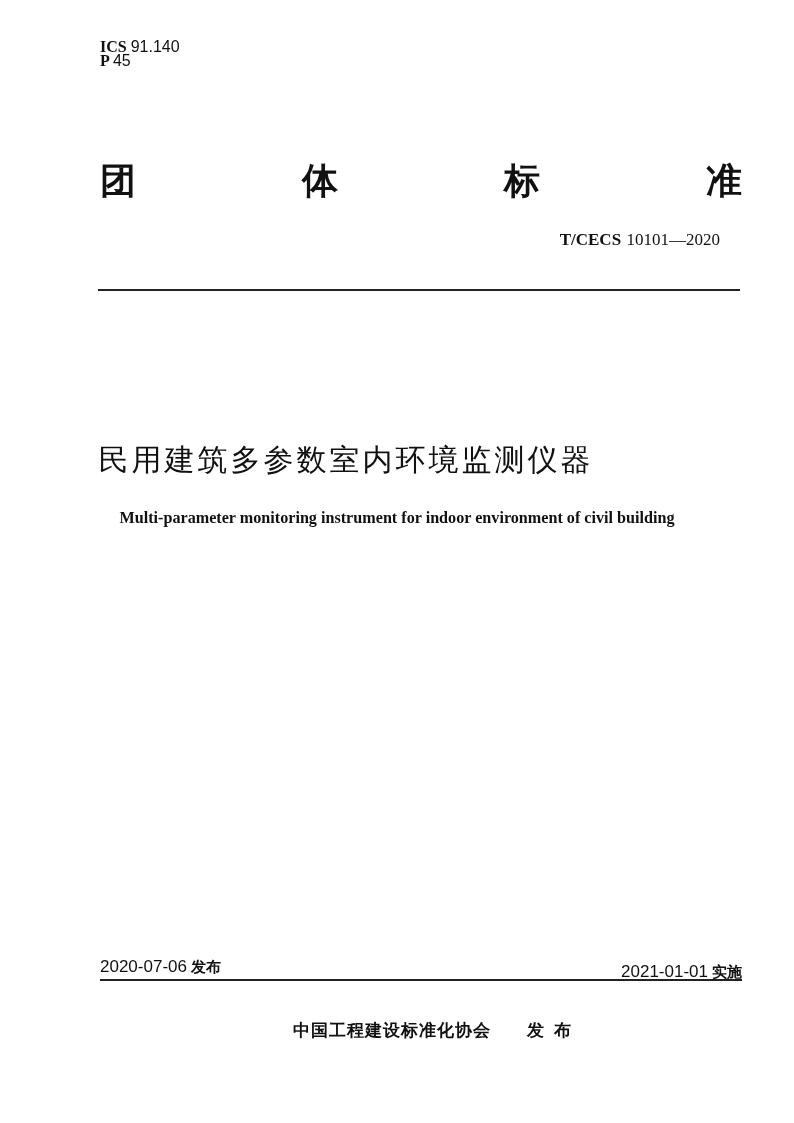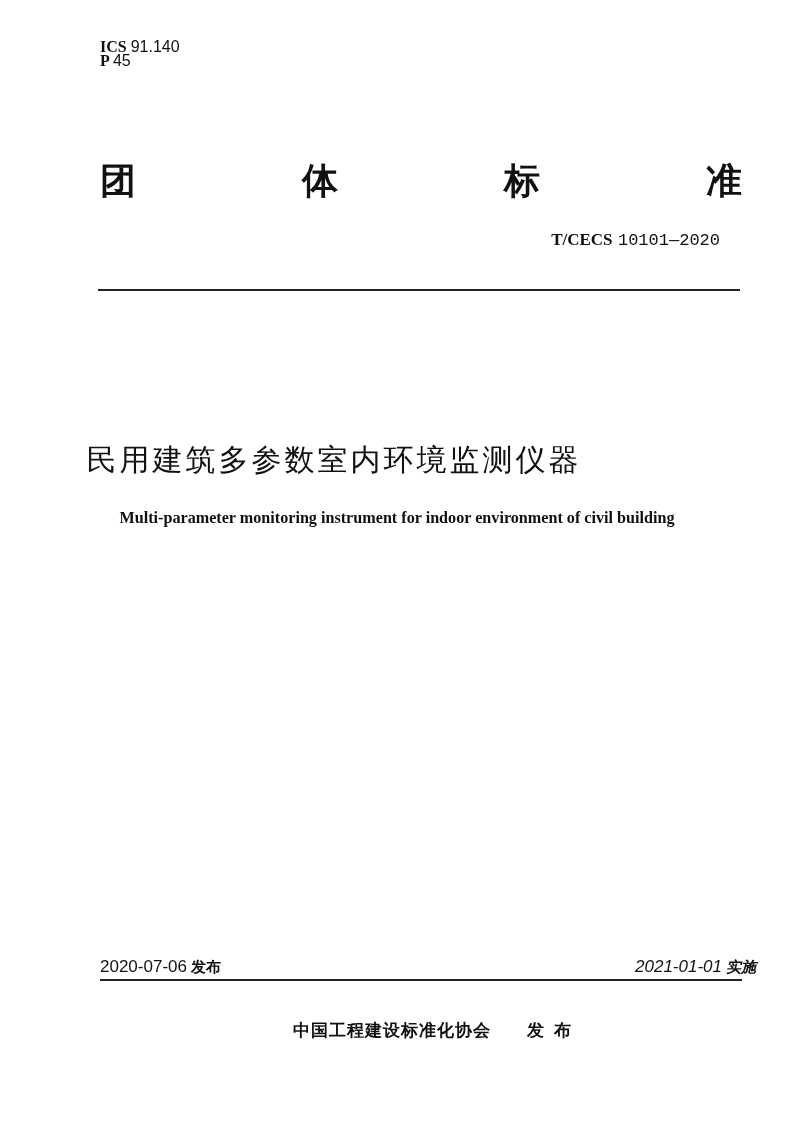--- a/index.html
+++ b/index.html
@@ -50,32 +50,32 @@
       font-size: 17px;
       line-height: 22px;
       white-space: nowrap;
     }
     .std-code .prefix {
       font-family: "Liberation Serif", serif;
       font-weight: bold;
       margin-left: 45px;
     }
     .std-code .number {
-      font-family: Liberation Mono, monospace;
+      font-family: Liberation Serif, serif;
     }
 
     .rule {
       height: 2px;
       background: #222222;
     }
     .rule-top { left: 98px; top: 289px; width: 642px; }
     .rule-bottom { left: 100px; top: 979px; width: 642px; }
 
     .title-cn {
-      left: 0;
+      left: 12px;
       top: 440px;
       width: 668px;
       text-align: center;
       font-family: "DejaVu Sans", sans-serif;
       font-size: 30px;
       line-height: 40px;
       letter-spacing: 3px;
     }
     .title-en {
       left: 0;
@@ -91,27 +91,26 @@
 
     .date-issue {
       left: 100px;
       top: 956px;
       font-family: "Liberation Sans", sans-serif;
       font-size: 17px;
       line-height: 22px;
       white-space: nowrap;
     }
     .date-impl {
-      right: 38px;
+      right: 52px;
       top: 956px;
       font-family: "Liberation Sans", sans-serif;
       font-size: 17px;
-      line-height: 22px;
+      line-height: 31px;
       white-space: nowrap;
-      font-style: italic;
     }
     .date-label {
       font-family: "DejaVu Sans", sans-serif;
       font-weight: bold;
       font-size: 15px;
       margin-left: 4px;
     }
 
     .publisher {
       left: 265px;

